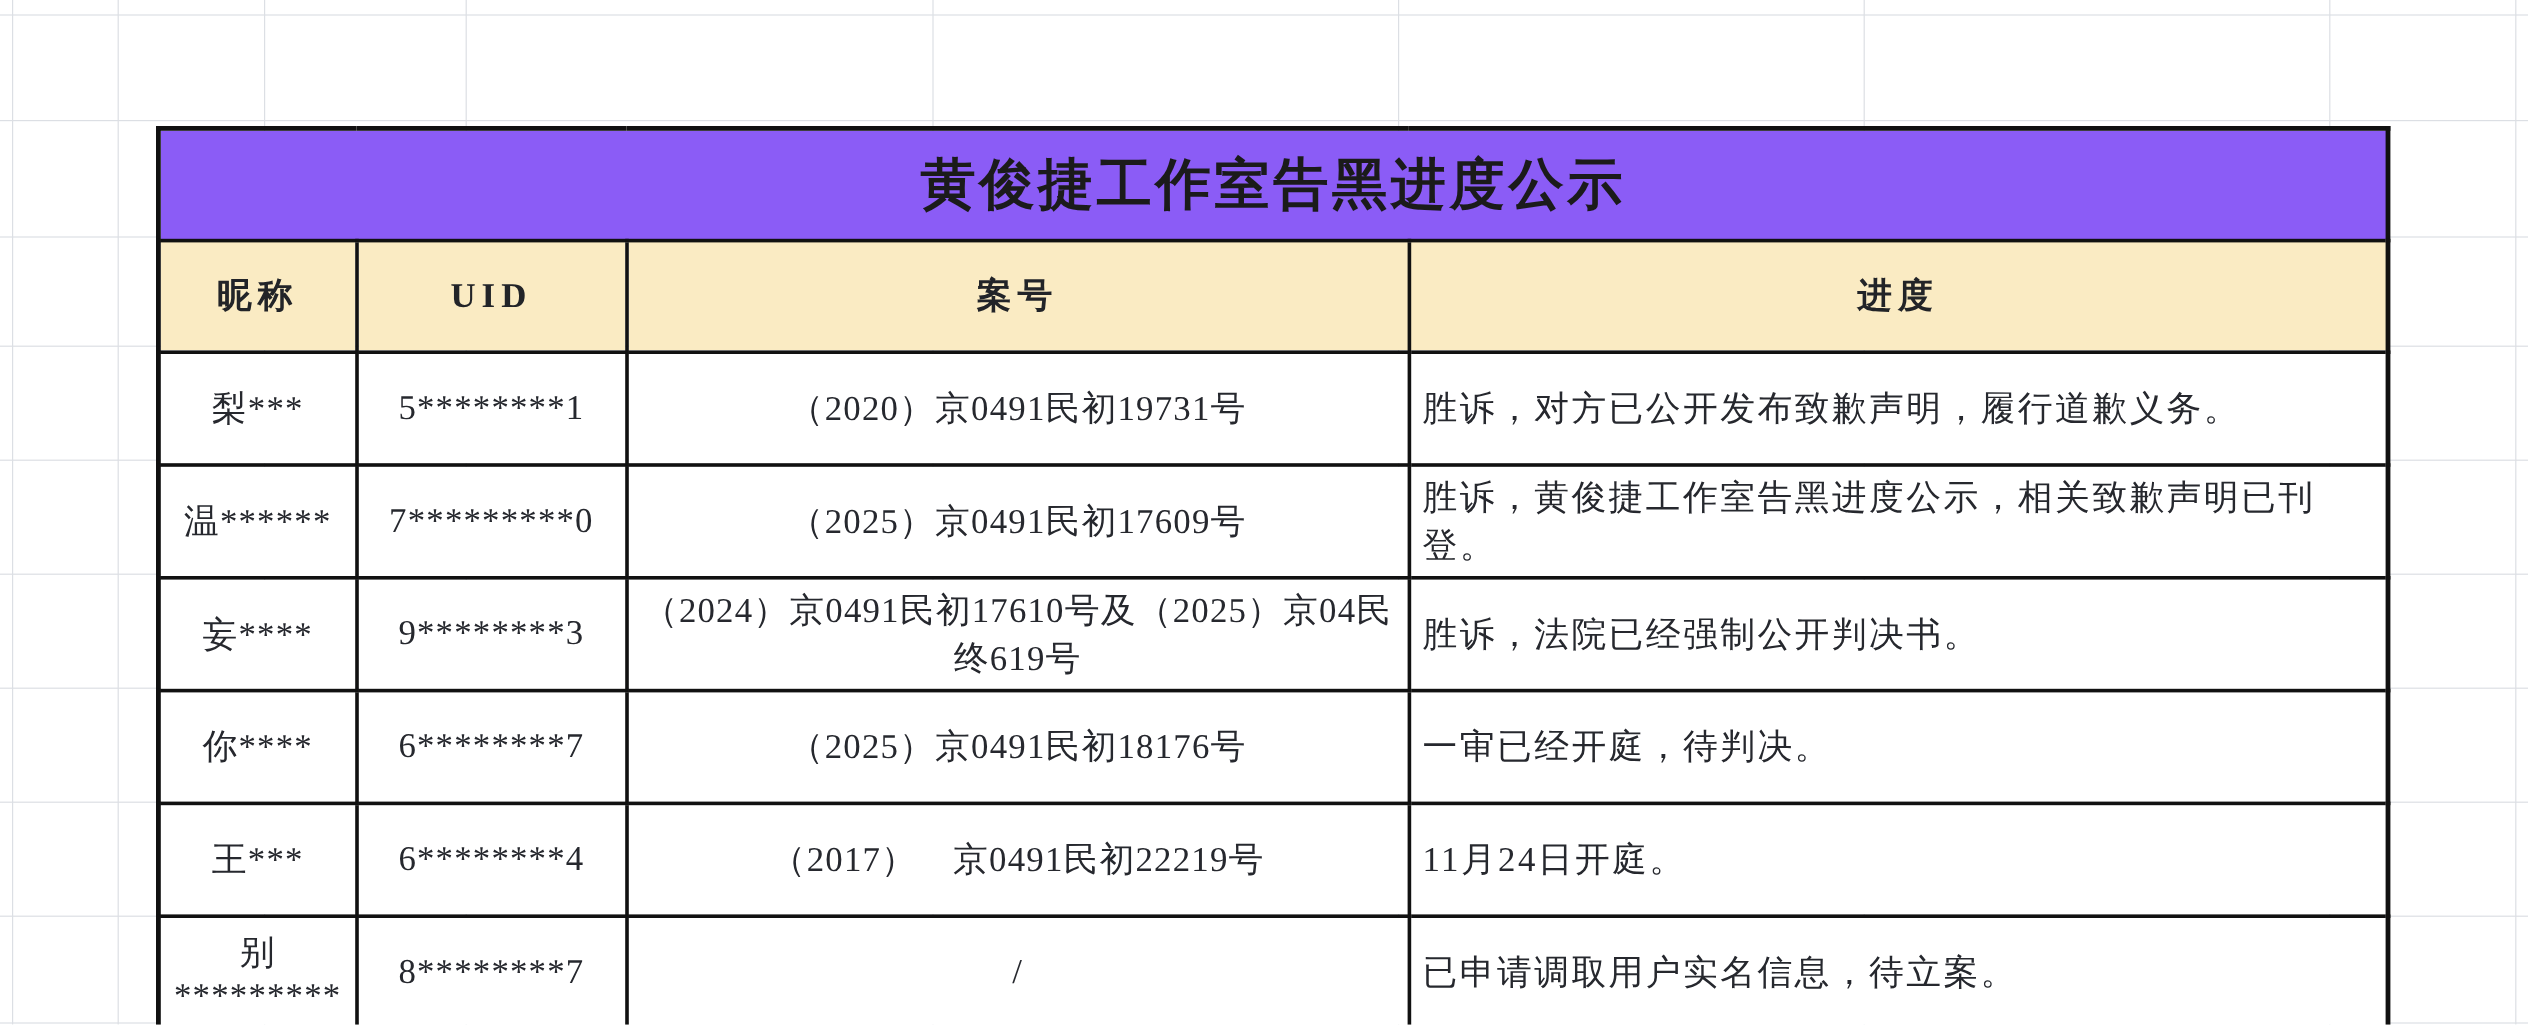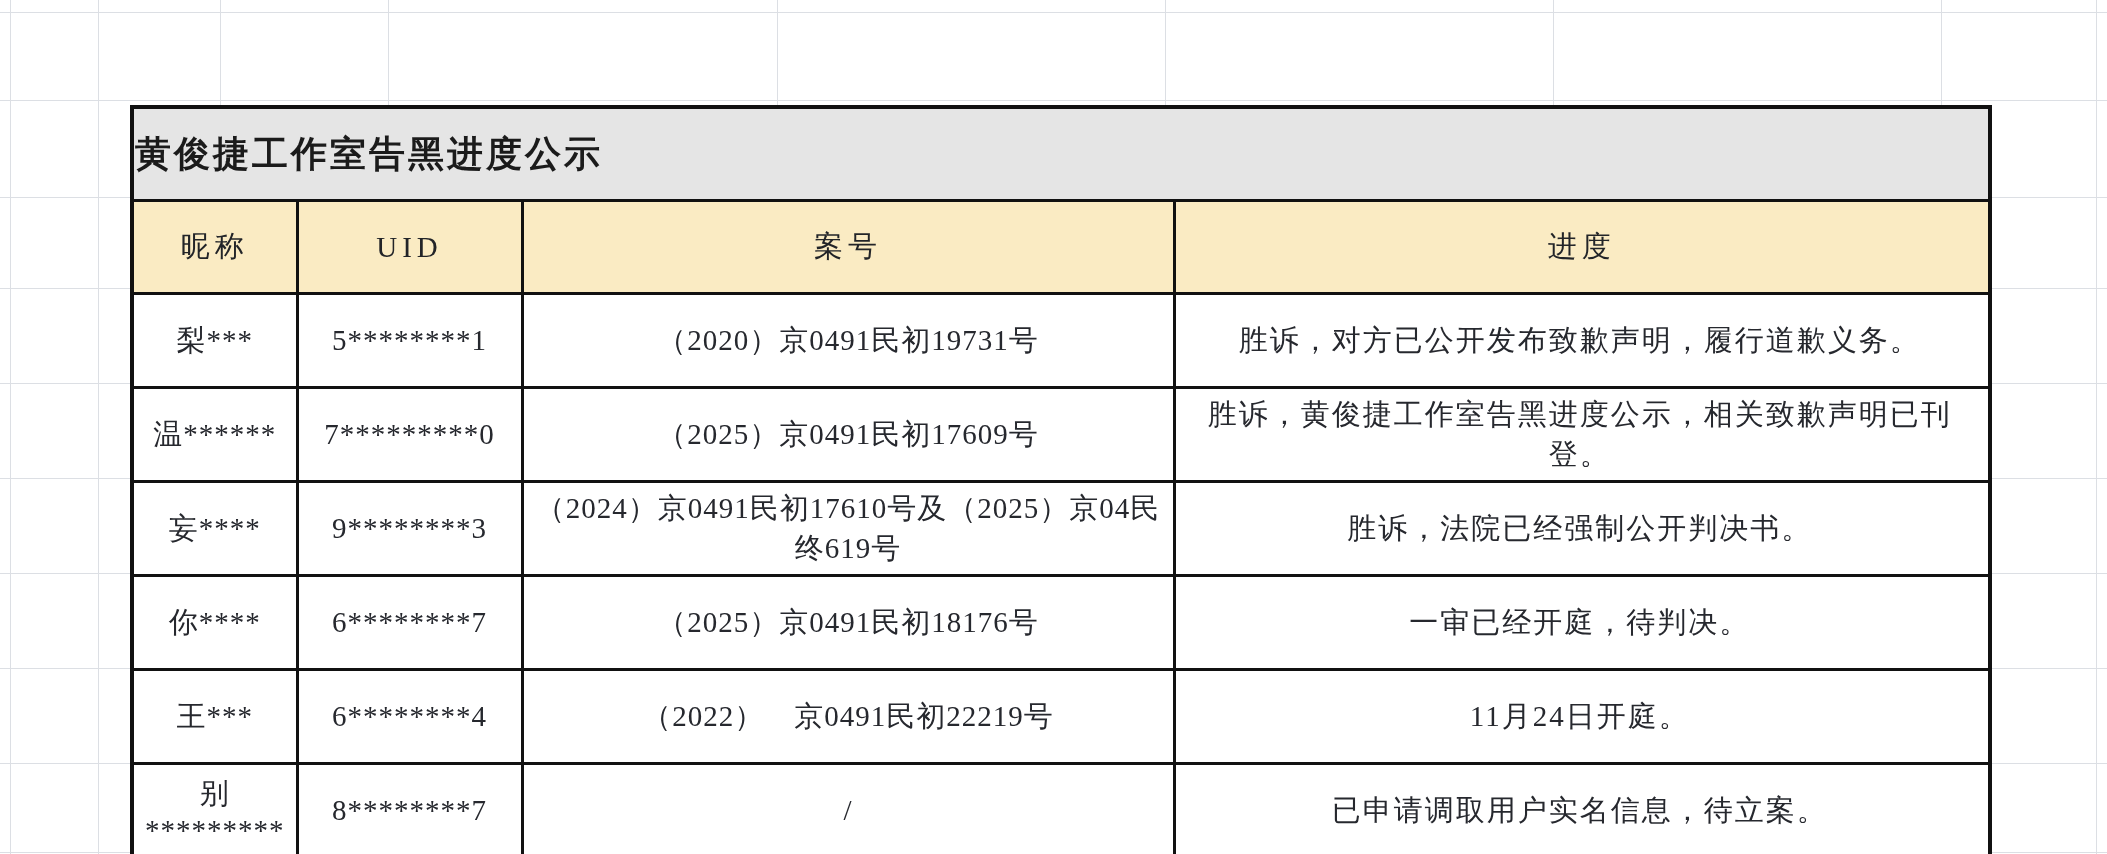--- a/index.html
+++ b/index.html
@@ -15,34 +15,34 @@
 
   
   #board {
     position:absolute; left:130px; top:105px; width:1858px; z-index:2;
     border-collapse:collapse; table-layout:fixed;
     border:4px solid #111111;
   }
   #board td, #board th { border:3px solid #111111; overflow:hidden; }
 
   .title-row td {
-    height:88px; background:#e5e5e5; text-align:left; vertical-align:middle;
-    font-size:36px; font-weight:bold; letter-spacing:3px; color:#1b1b1b;
+    height:88px; background:#8b5cf6; text-align:center; vertical-align:middle;
+    font-size:46px; font-weight:bold; letter-spacing:3px; color:#1b1b1b;
   }
   .header-row th {
     height:88px; background:#faebc3; text-align:center; vertical-align:middle;
-    font-size:29px; font-weight:normal; letter-spacing:5px; color:#222428;
+    font-size:29px; font-weight:bold; letter-spacing:5px; color:#222428;
   }
   .data-row td {
     height:89px; background:#ffffff; vertical-align:middle;
     font-size:29px; letter-spacing:1px; color:#26282e;
   }
   .data-row td.c { text-align:center; }
   .data-row td.progress {
-    text-align:center; padding:0 14px 0 10px; letter-spacing:2px;
+    text-align:left; padding:0 14px 0 10px; letter-spacing:2px;
   }
 </style>
 </head>
 <body>
 
 <div id="stage">
 
   <div class="gl h" style="top:12px"></div>
   <div class="gl h" style="top:100px"></div>
   <div class="gl h" style="top:197px"></div>
@@ -107,21 +107,21 @@
     <tr class="data-row">
       <td class="c">你****</td>
       <td class="c">6********7</td>
       <td class="c">（2025）京0491民初18176号</td>
       <td class="progress">一审已经开庭，待判决。</td>
     </tr>
 
     <tr class="data-row">
       <td class="c">王***</td>
       <td class="c">6********4</td>
-      <td class="c">（2022）　京0491民初22219号</td>
+      <td class="c">（2017）　京0491民初22219号</td>
       <td class="progress">11月24日开庭。</td>
     </tr>
 
     <tr class="data-row">
       <td class="c">别*********</td>
       <td class="c">8********7</td>
       <td class="c">/</td>
       <td class="progress">已申请调取用户实名信息，待立案。</td>
     </tr>
   </tbody>

